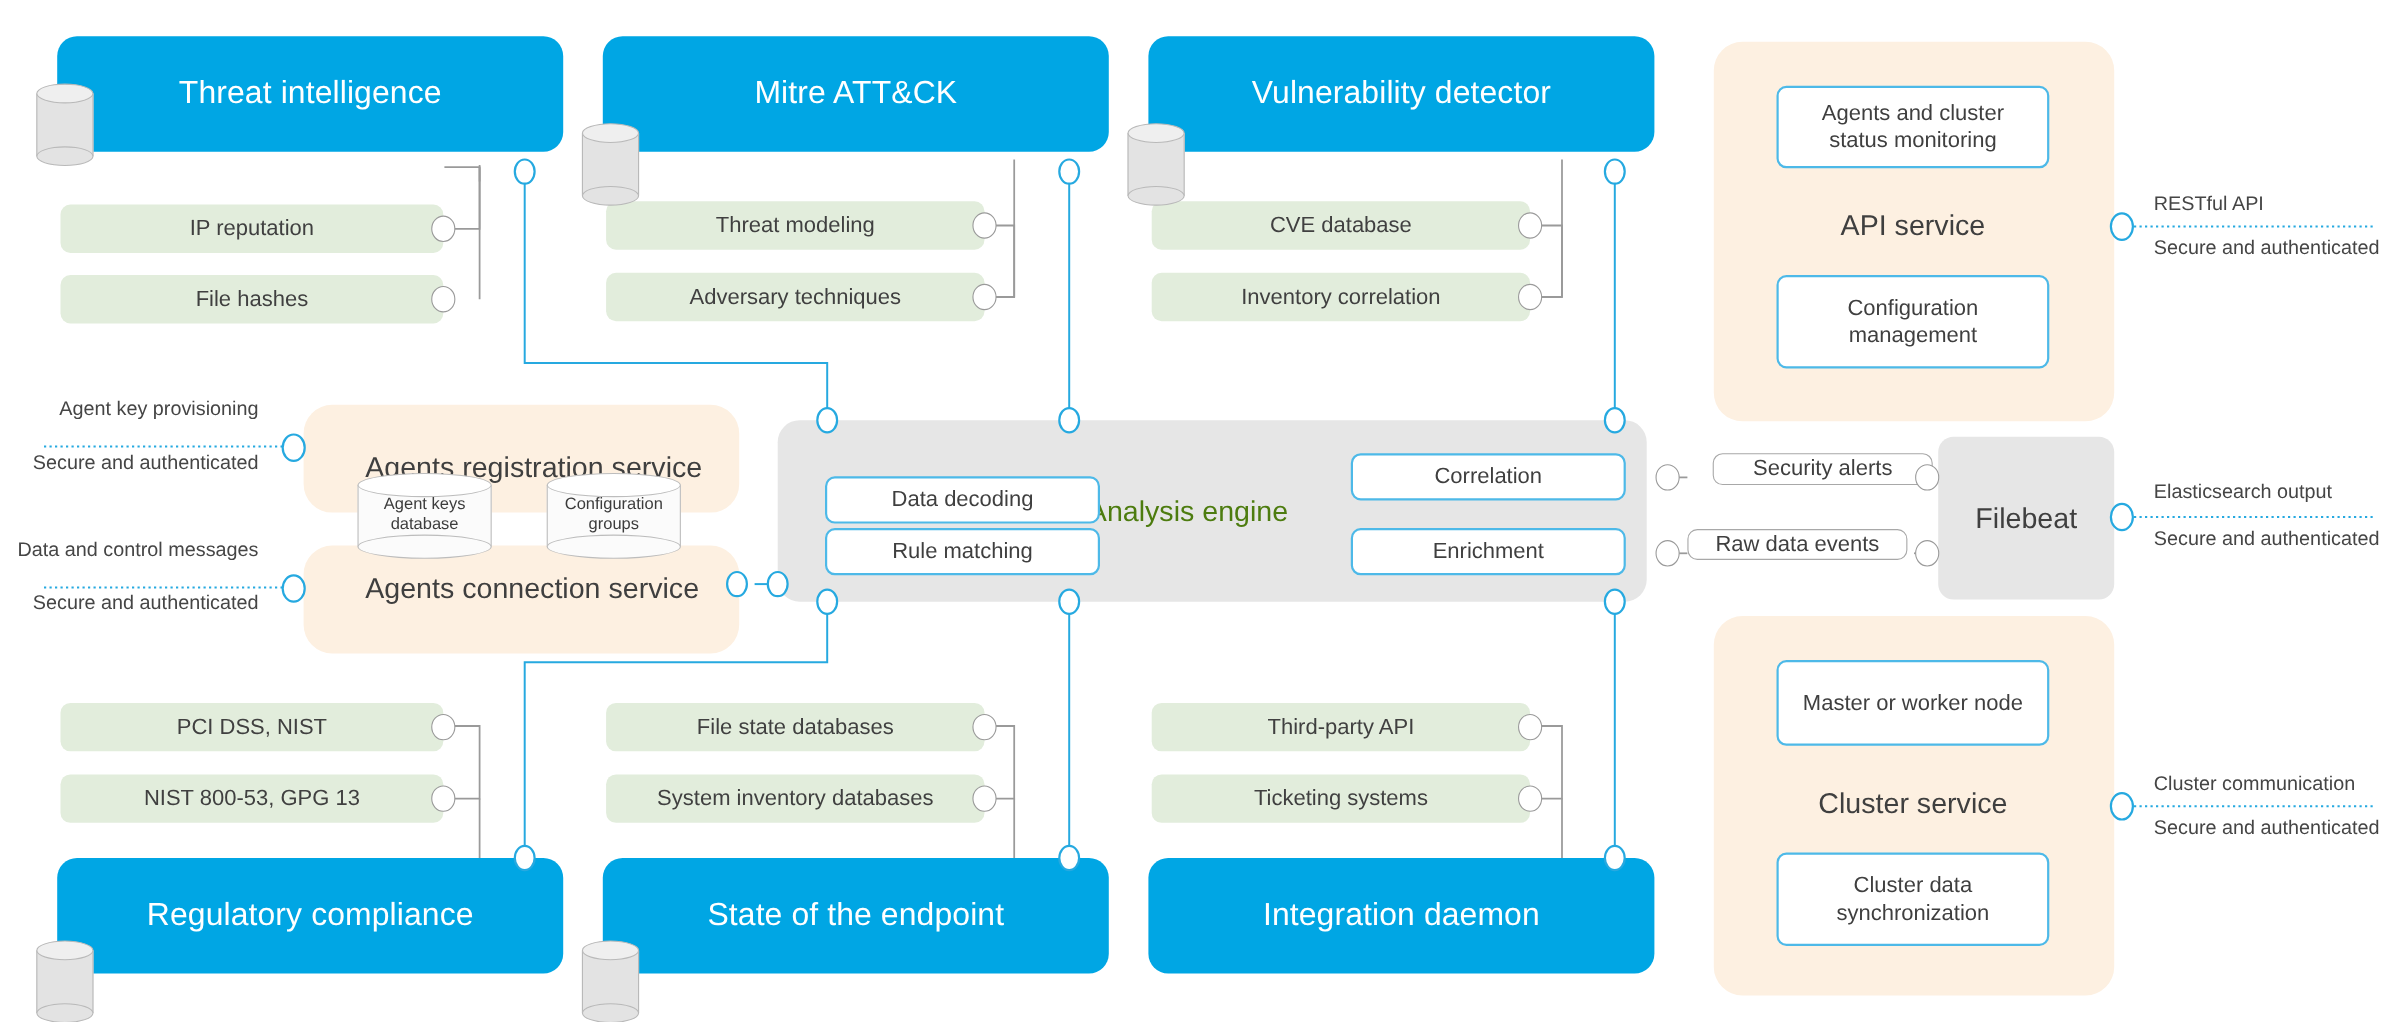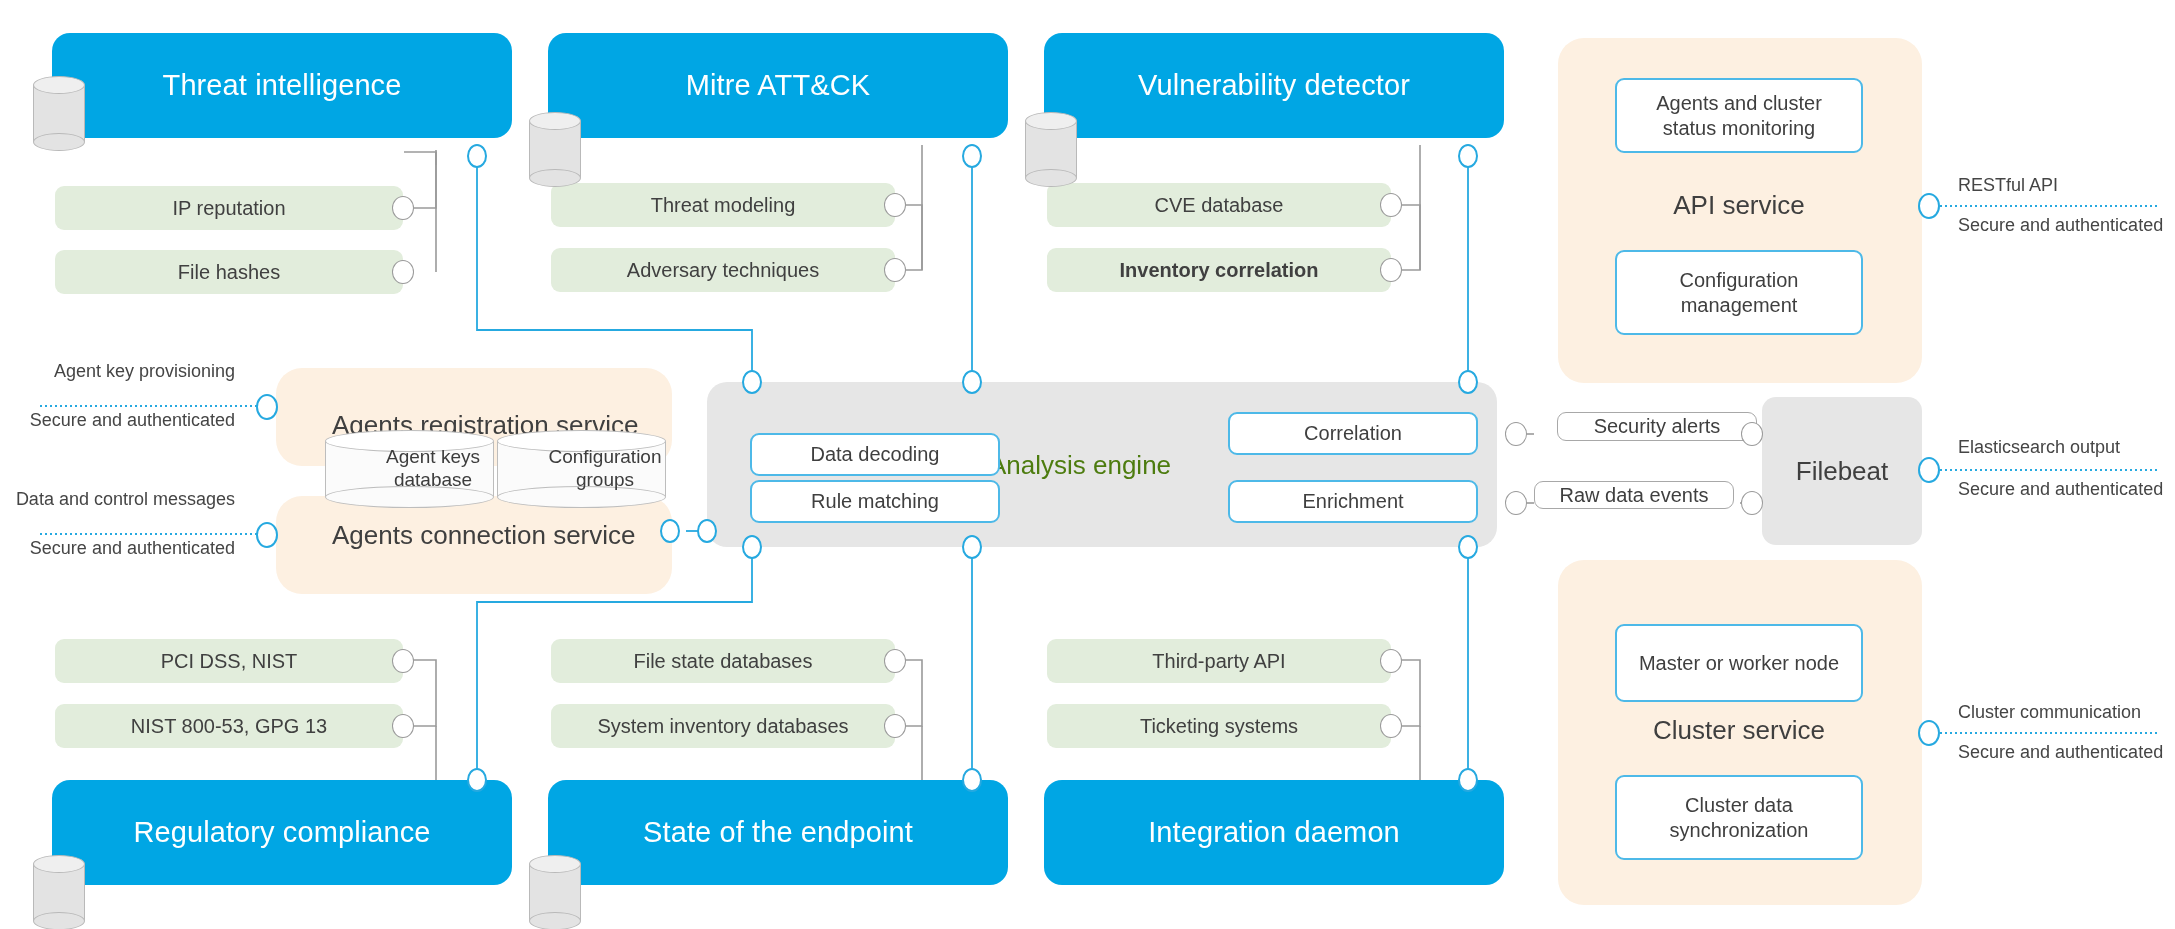--- a/index.html
+++ b/index.html
@@ -74,23 +74,22 @@
 
   
   .cyl-lbl {
     position: absolute;
     z-index: 7;
     display: flex;
     align-items: center;
     justify-content: center;
     text-align: center;
     color: #3c3c3c;
-    font-size: 19px;
+    font-size: 15px;
     line-height: 1.22;
-    padding-left: 47px;
   }
   .cyl-lbl .body {
     position: absolute;
     left: 0; top: 11px;
     width: 100%; height: calc(100% - 22px);
     background: #fbfbfb;
     border-left: 1px solid #bdbdbd;
     border-right: 1px solid #bdbdbd;
     box-sizing: border-box;
   }
@@ -325,21 +324,21 @@
     <span>Vulnerability detector</span>
   </div>
   <div class="cyl" style="left:1025px; top:112px; width:52px; height:75px;">
     <div class="body"></div>
       <div class="top"></div>
       <div class="bot"></div>
   </div>
   <div class="pill" style="left:1047px; top:183px; width:344px; height:44px;">
     <span>CVE database</span>
   </div>
-  <div class="pill" style="left:1047px; top:248px; width:344px; height:44px;font-weight:bold;">
+  <div class="pill" style="left:1047px; top:248px; width:344px; height:44px;">
     <span>Inventory correlation</span>
   </div>
 
   <div class="module" style="left:52px; top:780px; width:460px; height:105px;">
     <span>Regulatory compliance</span>
   </div>
   <div class="cyl" style="left:33px; top:855px; width:52px; height:75px;">
     <div class="body"></div>
       <div class="top"></div>
       <div class="bot"></div>
@@ -469,21 +468,21 @@
     </span>
   </div>
   <div class="elabel" style="left:1958px; top:175px;">
     <span>RESTful API</span>
   </div>
   <div class="elabel" style="left:1958px; top:215px;">
     <span>Secure and authenticated</span>
   </div>
 
   <div class="panel" style="left:1558px; top:560px; width:364px; height:345px;"></div>
-  <div class="wbox" style="left:1615px; top:600px; width:248px; height:78px;margin-top:24px;">
+  <div class="wbox" style="left:1615px; top:600px; width:248px; height:78px;">
     <span>Master or worker node</span>
   </div>
   <div class="panel-title" style="left:1615px; top:710px; width:248px; height:40px;">
     <span>Cluster service</span>
   </div>
   <div class="wbox" style="left:1615px; top:775px; width:248px; height:85px;">
     <span>
       <span>Cluster data</span><br>
       <span>synchronization</span>
     </span>

